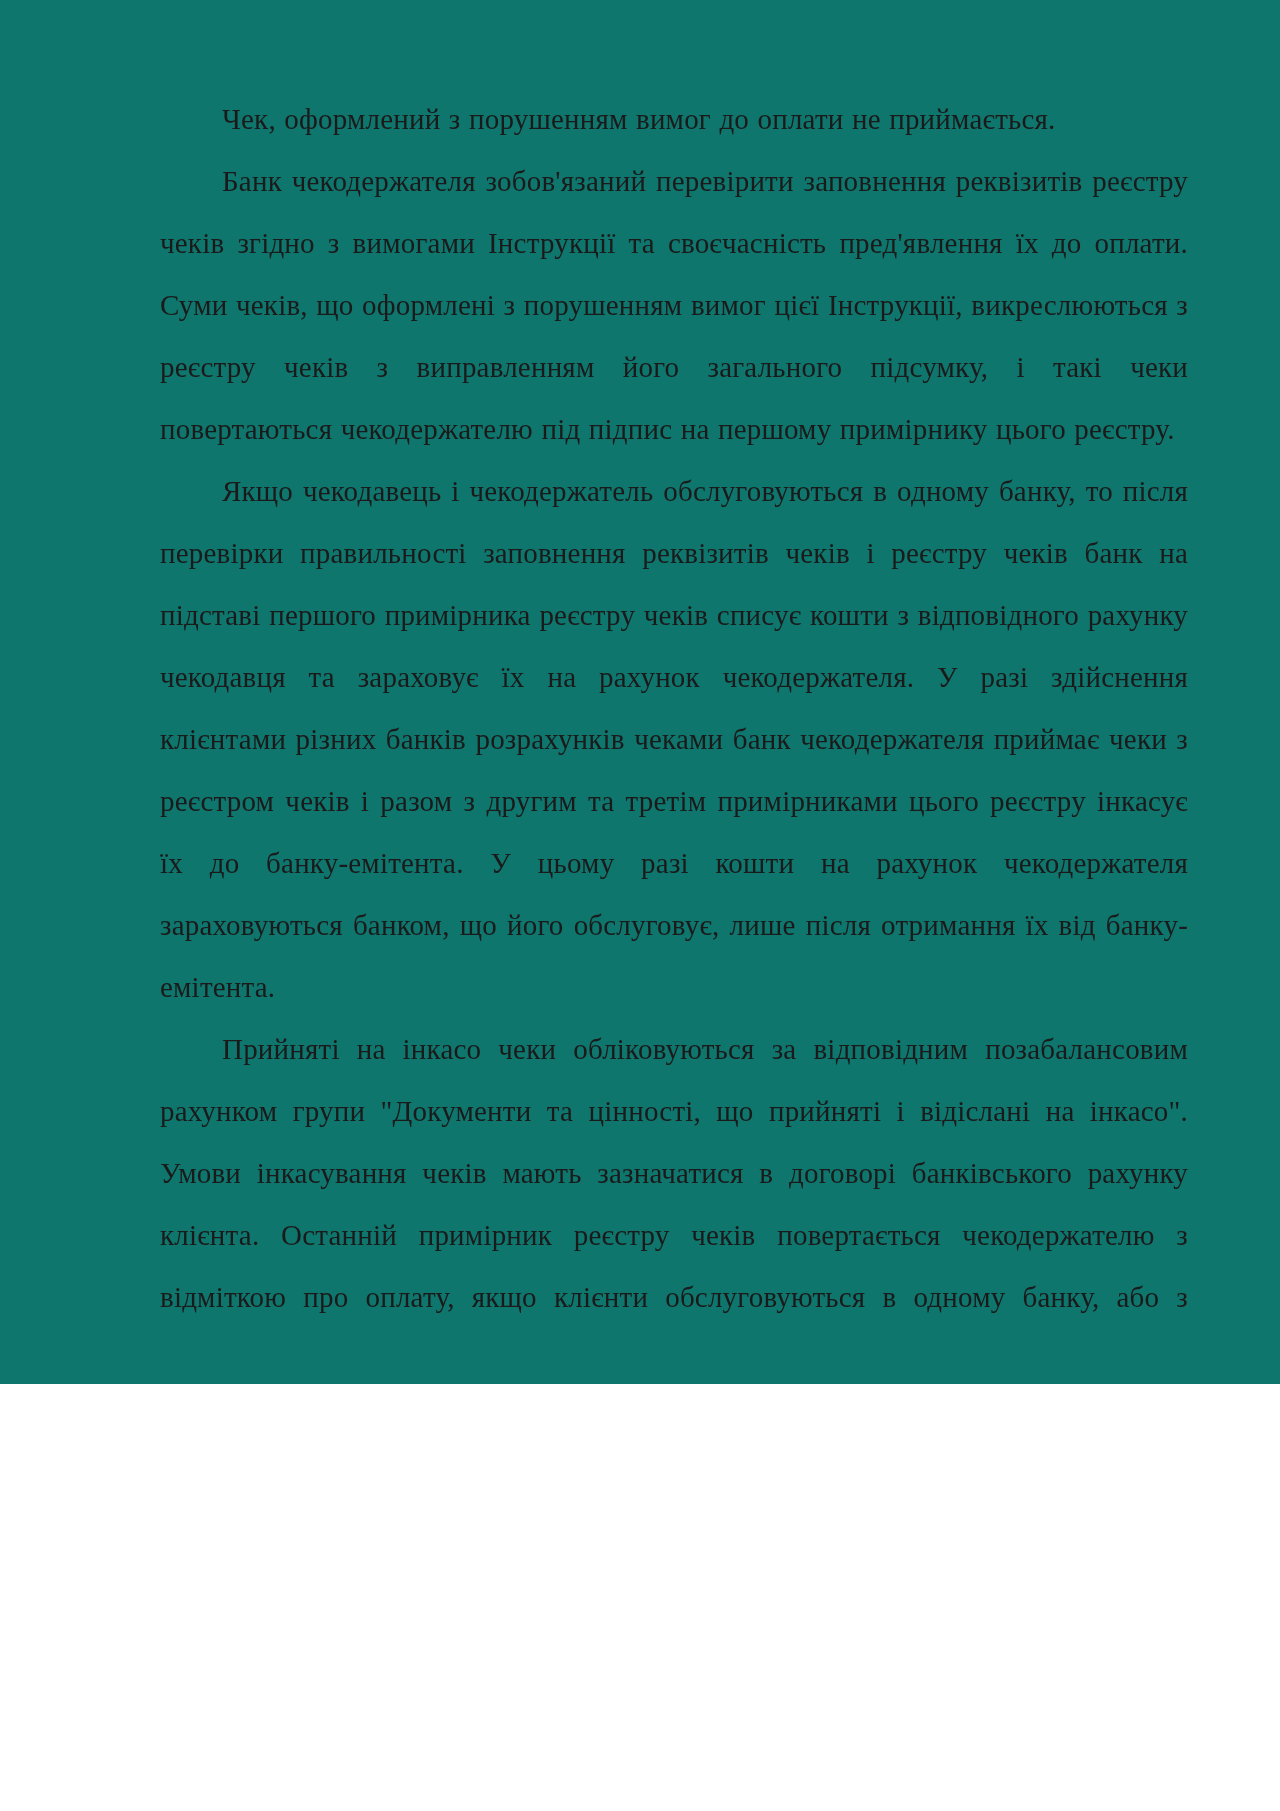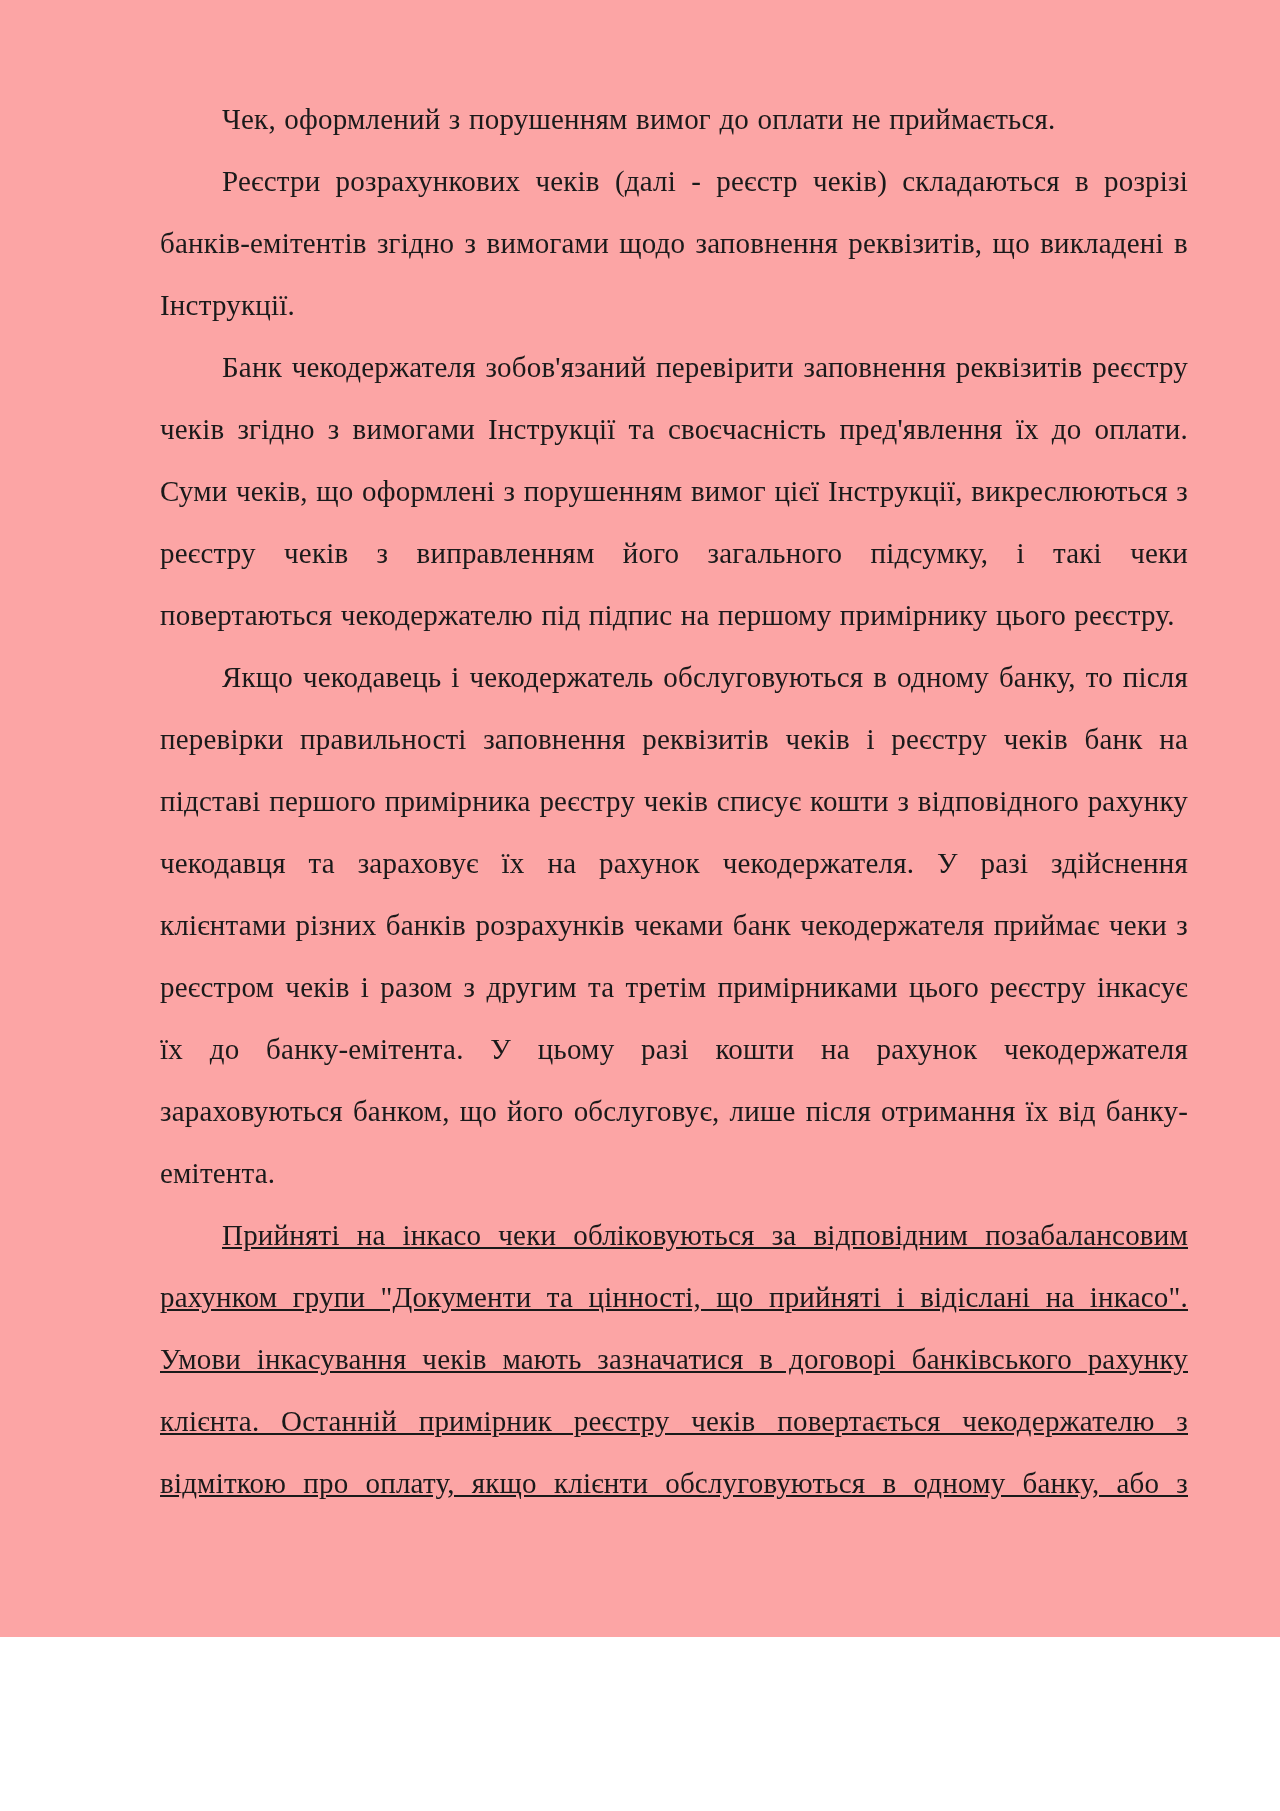--- a/index.html
+++ b/index.html
@@ -9,45 +9,43 @@
   }
   body {
     width: 1280px;
     height: 1811px;
     position: relative;
     font-family: "Liberation Serif", "DejaVu Serif", serif;
   }
   .page {
     box-sizing: border-box;
     width: 1280px;
-    height: 1637px;
-    background: #fca5a5;
+    height: 1384px;
+    background: #0f766e;
     color: #1a1a1a;
     padding: 88px 92px 0 160px; 
   }
   .text-block p {
     margin: 0;
     font-size: 29px;
     line-height: 62px;
     text-align: justify;
     text-indent: 62px;
     letter-spacing: 0.2px;
     word-spacing: 1px;
     color: #1a1a1a;
   }
   
   .text-block p.cut-at-page-break {
     text-align-last: justify;
-    text-decoration: underline;
   }
 </style>
 </head>
 <body>
 
 <main class="page">
   <div class="text-block">
     <p>Чек, оформлений з порушенням вимог до оплати не приймається.</p>
-    <p>Реєстри розрахункових чеків (далі - реєстр чеків) складаються в розрізі банків-емітентів згідно з вимогами щодо заповнення реквізитів, що викладені в Інструкції.</p>
     <p>Банк чекодержателя зобов'язаний перевірити заповнення реквізитів реєстру чеків згідно з вимогами Інструкції та своєчасність пред'явлення їх до оплати. Суми чеків, що оформлені з порушенням вимог цієї Інструкції, викреслюються з реєстру чеків з виправленням його загального підсумку, і такі чеки повертаються чекодержателю під підпис на першому примірнику цього реєстру.</p>
     <p>Якщо чекодавець і чекодержатель обслуговуються в одному банку, то після перевірки правильності заповнення реквізитів чеків і реєстру чеків банк на підставі першого примірника реєстру чеків списує кошти з відповідного рахунку чекодавця та зараховує їх на рахунок чекодержателя. У разі здійснення клієнтами різних банків розрахунків чеками банк чекодержателя приймає чеки з реєстром чеків і разом з другим та третім примірниками цього реєстру інкасує їх до банку-емітента. У цьому разі кошти на рахунок чекодержателя зараховуються банком, що його обслуговує, лише після отримання їх від банку-емітента.</p>
     <p class="cut-at-page-break">Прийняті на інкасо чеки обліковуються за відповідним позабалансовим рахунком групи "Документи та цінності, що прийняті і відіслані на інкасо". Умови інкасування чеків мають зазначатися в договорі банківського рахунку клієнта. Останній примірник реєстру чеків повертається чекодержателю з відміткою про оплату, якщо клієнти обслуговуються в одному банку, або з</p>
   </div>
 </main>
 
 </body></html>

